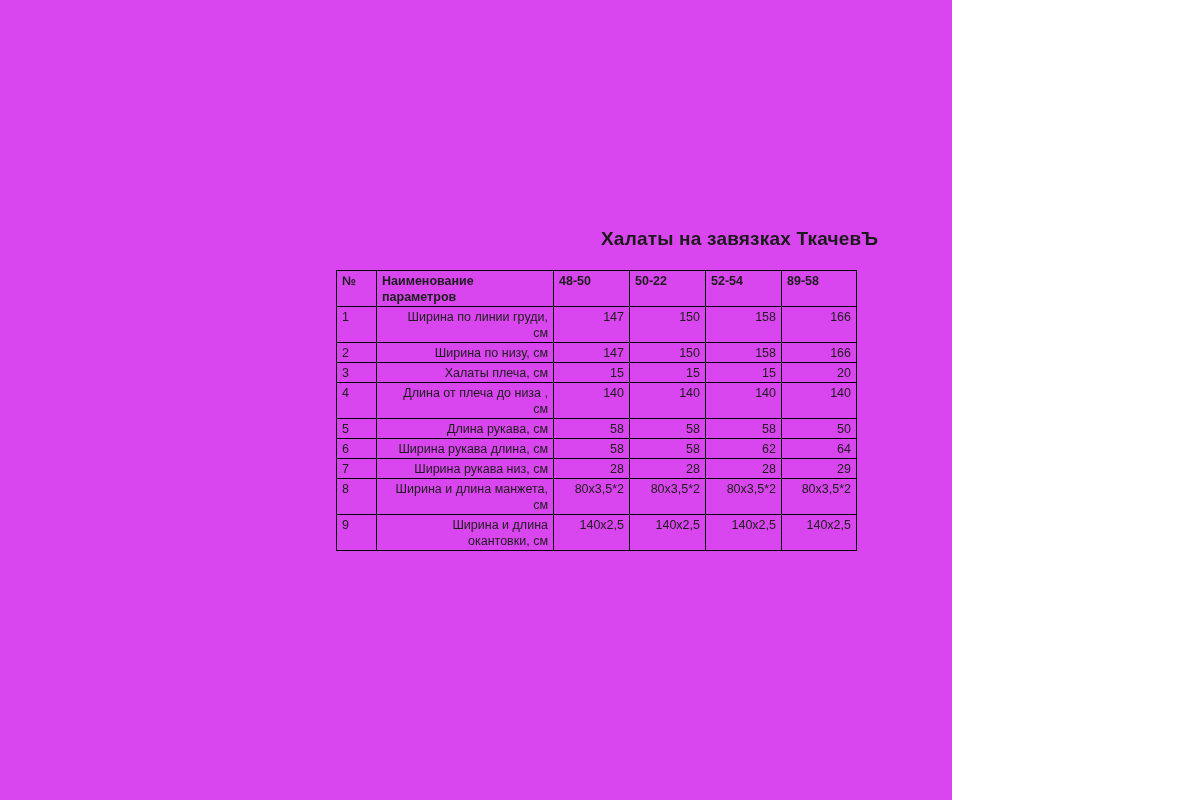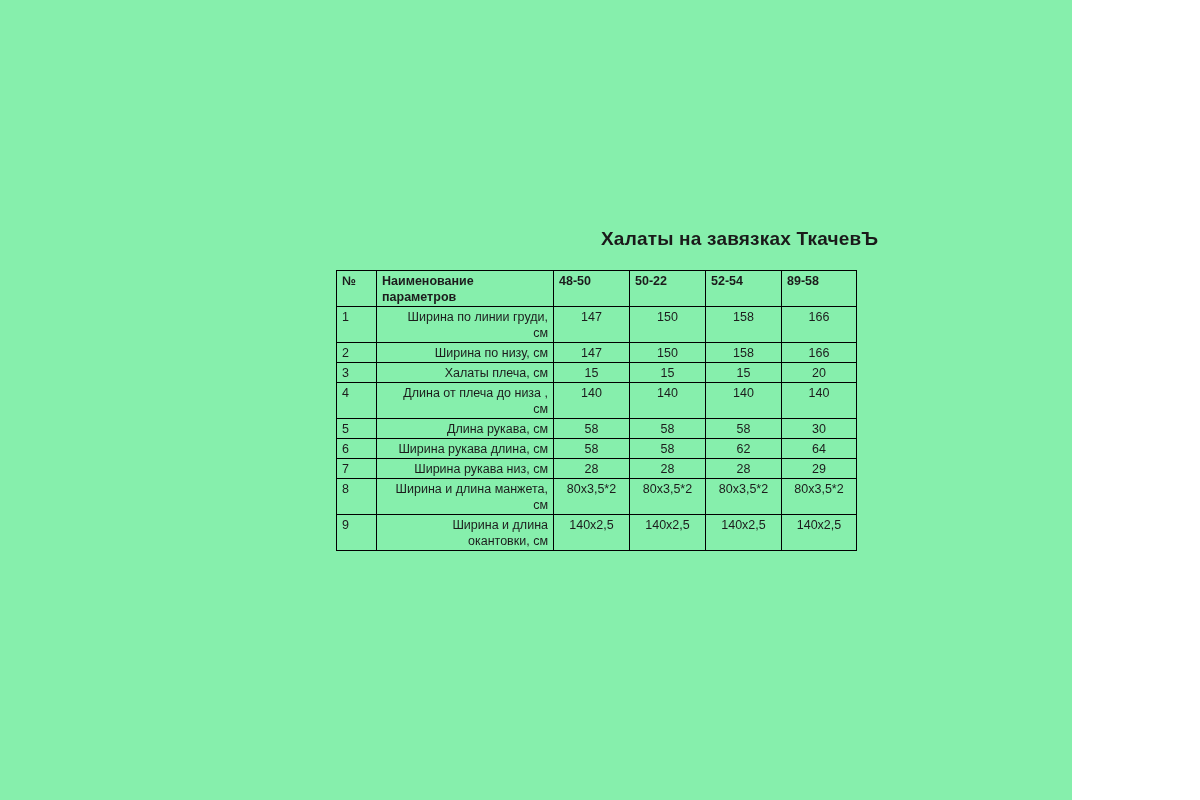--- a/index.html
+++ b/index.html
@@ -3,21 +3,21 @@
 <meta charset="utf-8">
 <style>
   * { margin: 0; padding: 0; box-sizing: border-box; }
   html, body {
     width: 1200px; height: 800px;
     background: #ffffff;
     font-family: "Liberation Sans", "DejaVu Sans", sans-serif;
     color: #1c1c1c;
     overflow: hidden;
   }
-  .page { position: relative; width: 1072px; height: 800px; background: #86efac; }
+  .page { position: relative; width: 952px; height: 800px; background: #d946ef; }
 
   .doc-title {
     position: absolute;
     left: 601px; top: 228px;
     font-size: 19px;
     font-weight: bold;
     color: #1a1a1a;
     letter-spacing: 0.2px;
     white-space: nowrap;
   }
@@ -36,21 +36,21 @@
     vertical-align: top;
     line-height: 16px;
     padding: 2px 5px 1px 5px;
     white-space: pre-line;
     overflow: hidden;
   }
   .size-table th { font-weight: bold; text-align: left; }
   .size-table th.c-val { text-align: left; }
   .size-table td.c-num { text-align: left; }
   .size-table td.c-name { text-align: right; }
-  .size-table td.c-val { text-align: center; margin-top: 16px; }
+  .size-table td.c-val { text-align: right; margin-top: 16px; }
   .size-table tr.h2 th, .size-table tr.h2 td { height: 36px; }
   .size-table tr.h1 th, .size-table tr.h1 td { height: 19px; }
 </style>
 </head>
 <body>
 
 <div class="page">
 
   <div class="doc-title">Халаты на завязках ТкачевЪ</div>
 
@@ -108,21 +108,21 @@
           <td class="c-val">140</td>
           <td class="c-val">140</td>
           <td class="c-val">140</td>
         </tr>
         <tr class="h1">
           <td class="c-num">5</td>
           <td class="c-name">Длина рукава, см</td>
           <td class="c-val">58</td>
           <td class="c-val">58</td>
           <td class="c-val">58</td>
-          <td class="c-val">30</td>
+          <td class="c-val">50</td>
         </tr>
         <tr class="h1">
           <td class="c-num">6</td>
           <td class="c-name">Ширина рукава длина, см</td>
           <td class="c-val">58</td>
           <td class="c-val">58</td>
           <td class="c-val">62</td>
           <td class="c-val">64</td>
         </tr>
         <tr class="h1">

